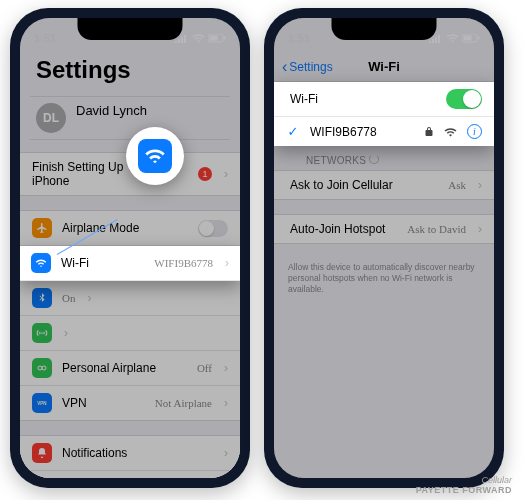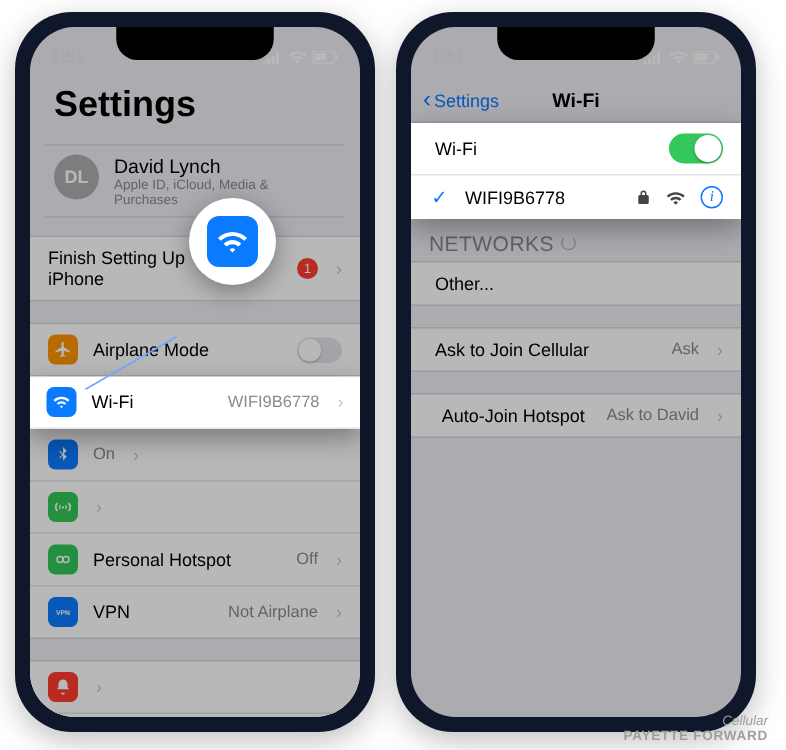--- a/index.html
+++ b/index.html
@@ -37,42 +37,42 @@
   .acc-sub { font-size:9px; color:#8a8a8e; }
   .group { background:#fff; border-top:1px solid #d8d7dd; border-bottom:1px solid #d8d7dd; margin-bottom:14px;}
   .row {
     display:flex; align-items:center; gap:10px; padding:7px 12px; font-size:12px;
     border-bottom:1px solid #e5e4ea; position:relative;
   }
   .row:last-child{border-bottom:none;}
   .icon-sq { width:20px;height:20px;border-radius:5px;display:flex;align-items:center;justify-content:center;flex-shrink:0;}
   .icon-sq svg { width:12px;height:12px; fill:#fff; }
   .row .label { flex:1; }
-  .row .val { color:#8a8a8e; font-size:11px; }
+  .row .val { color:#8a8a8e; font-size:11px;font-family:Liberation Serif, serif; }
   .row .chev { color:#c5c5c9; font-size:12px; margin-left:2px;}
   .badge { width:14px;height:14px;border-radius:50%;background:#ff3b30;color:#fff;font-size:9px;display:flex;align-items:center;justify-content:center;}
   .mini-toggle { width:30px;height:17px;border-radius:10px;background:#e5e4ea;position:relative;}
   .mini-toggle::after{content:"";position:absolute;top:1px;left:1px;width:15px;height:15px;border-radius:50%;background:#fff;box-shadow:0 1px 2px rgba(0,0,0,.2);}
   
   .wifi-highlight { position:relative; z-index:8; background:#fff; box-shadow: 0 6px 18px rgba(0,0,0,0.35); margin:0 -1px; }
   .finish-row { position:relative; }
   .callout {
     position:absolute; z-index:9; right:56px; top:-26px;
     width:58px;height:58px;border-radius:50%;background:#fff;display:flex;align-items:center;justify-content:center;
     box-shadow:0 4px 16px rgba(0,0,0,.35);
   }
   .callout-inner { width:34px;height:34px;background:#0a7aff;border-radius:8px;display:flex;align-items:center;justify-content:center;}
   .callout-inner svg{width:22px;height:22px;fill:#fff;}
   .callout-line { position:absolute; z-index:8; left:38px; top:8px; width:70px; height:1px; background:#6fa5ff; transform:rotate(-30deg); transform-origin:left center;}
   
   .navbar { display:flex; align-items:center; justify-content:center; position:relative; height:30px; font-size:13px; font-weight:600; border-bottom:1px solid #d8d7dd;}
   .back { position:absolute; left:8px; color:#0a7aff; font-weight:400; font-size:12px; display:flex; align-items:center; gap:2px;}
   .greentoggle { width:36px;height:20px;border-radius:12px;background:#34c759;position:relative;}
   .greentoggle::after{content:"";position:absolute;top:1px;right:1px;width:18px;height:18px;border-radius:50%;background:#fff;box-shadow:0 1px 2px rgba(0,0,0,.25);}
-  .section-lbl { font-size:14px; color:#8a8a8e; letter-spacing:.3px; padding:8px 14px 4px 12px; text-transform:uppercase;}
+  .section-lbl { font-size:10px; color:#8a8a8e; letter-spacing:.3px; padding:8px 14px 4px 32px; text-transform:uppercase;}
   .footer-note { font-size:8.5px; color:#8a8a8e; padding:4px 14px 10px 14px; line-height:1.3;}
   .infobtn { width:15px;height:15px;border:1.3px solid #0a7aff;border-radius:50%;color:#0a7aff;font-size:10px;display:flex;align-items:center;justify-content:center;font-style:italic;font-family:Georgia,serif;}
   .wifi-block { position:relative; z-index:8; background:#fff; box-shadow:0 6px 18px rgba(0,0,0,.35);}
   .check { color:#0a7aff; font-size:13px; width:14px; text-align:center;}
   .spinner { display:inline-block; width:10px;height:10px;border:1.5px solid #bbb;border-top-color:transparent;border-radius:50%;}
   .watermark { position:absolute; right:12px; bottom:4px; font-size:9px; color:#9e9e9e; text-align:right; font-style:italic; line-height:1.1;}
   .watermark b { font-style:normal; font-weight:700; letter-spacing:.5px;}
 </style>
 </head>
 <body>
@@ -98,21 +98,20 @@
             </svg>
         </span>
       </div>
 
       <div class="header1">Settings</div>
 
       <div class="account-row">
         <div class="avatar">DL</div>
         <div>
           <div class="acc-name">David Lynch</div>
-          <div class="acc-sub">Apple ID, iCloud, Media &amp; Purchases</div>
         </div>
       </div>
 
       <div class="group">
         <div class="row finish-row">
           <span class="label">Finish Setting Up Your iPhone</span>
           <span class="badge">1</span>
           <span class="chev">›</span>
           <div class="callout">
             <div class="callout-inner">
@@ -162,21 +161,21 @@
             </span>
           <span class="chev">›</span>
         </div>
         <div class="row">
           <span class="icon-sq" style="background:#34c759">
               <svg viewBox="0 0 24 24">
                 <circle cx="8" cy="12" r="4" fill="none" stroke="#fff" stroke-width="2"></circle>
                 <circle cx="16" cy="12" r="4" fill="none" stroke="#fff" stroke-width="2"></circle>
               </svg>
             </span>
-          <span class="label">Personal Hotspot</span>
+          <span class="label">Personal Airplane</span>
           <span class="val">Off</span>
           <span class="chev">›</span>
         </div>
         <div class="row">
           <span class="icon-sq" style="background:#0a7aff">
               <svg viewBox="0 0 24 24">
                 <text x="12" y="16" text-anchor="middle" font-size="9" fill="#fff" font-weight="700">VPN</text>
               </svg>
             </span>
           <span class="label">VPN</span>
@@ -185,20 +184,21 @@
         </div>
       </div>
 
       <div class="group">
         <div class="row">
           <span class="icon-sq" style="background:#ff3b30">
               <svg viewBox="0 0 24 24">
                 <path d="M12 2a6 6 0 00-6 6v4l-2 3h16l-2-3V8a6 6 0 00-6-6zm0 20a2.5 2.5 0 002.5-2.5h-5A2.5 2.5 0 0012 22z"></path>
               </svg>
             </span>
+          <span class="label">Notifications</span>
           <span class="chev">›</span>
         </div>
         <div class="row">
           
           
           
         </div>
 
       </div>
     </div>
@@ -246,41 +246,37 @@
           <svg width="13" height="10">
               <path fill="#444" d="M6.5 9.5L5 8a2.1 2.1 0 013 0zM2.7 5.7l1.1 1.1a4 4 0 015.4 0l1.1-1.1a5.6 5.6 0 00-7.6 0zM.5 3.5l1.1 1.1a7.2 7.2 0 019.8 0l1.1-1.1a8.8 8.8 0 00-12 0z"></path>
             </svg>
           <span class="infobtn">i</span>
         </div>
       </div>
 
       <div class="section-lbl">
         <span>Networks</span>&nbsp;<span class="spinner"></span>
       </div>
-      <div class="group">
-        <div class="row">
-          <span class="label" style="padding-left:4px;">Other...</span>
-        </div>
-      </div>
 
       <div class="group">
         <div class="row">
           <span class="label" style="padding-left:4px;">Ask to Join Cellular</span>
           <span class="val">Ask</span>
           <span class="chev">›</span>
         </div>
       </div>
 
       <div class="group">
         <div class="row">
-          <span class="label" style="padding-left:4px;text-align:center;">Auto-Join Hotspot</span>
+          <span class="label" style="padding-left:4px;">Auto-Join Hotspot</span>
           <span class="val">Ask to David</span>
           <span class="chev">›</span>
         </div>
       </div>
+      <div class="footer-note">Allow this device to automatically discover nearby personal hotspots when no Wi-Fi network is available.</div>
     </div>
   </div>
 
 </div>
 
 <div class="watermark">
   <span>Cellular</span><br><b>PAYETTE FORWARD</b>
 </div>
 
 </body></html>

